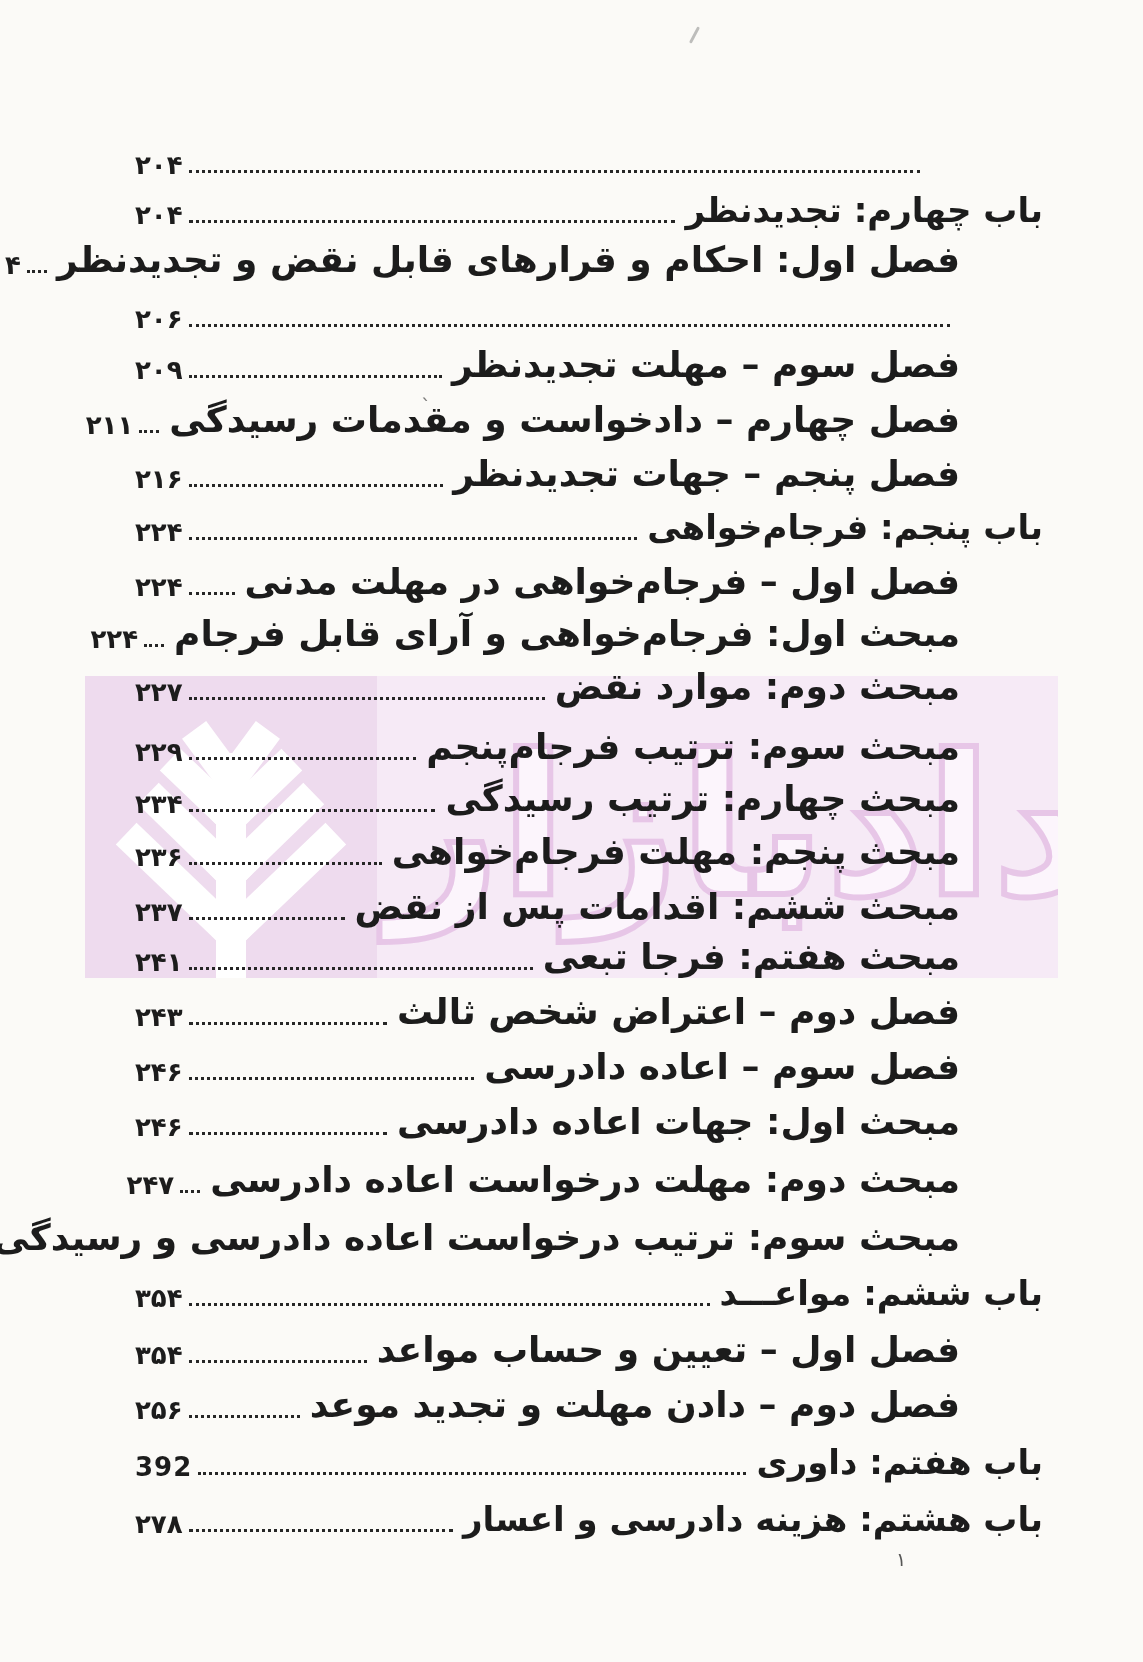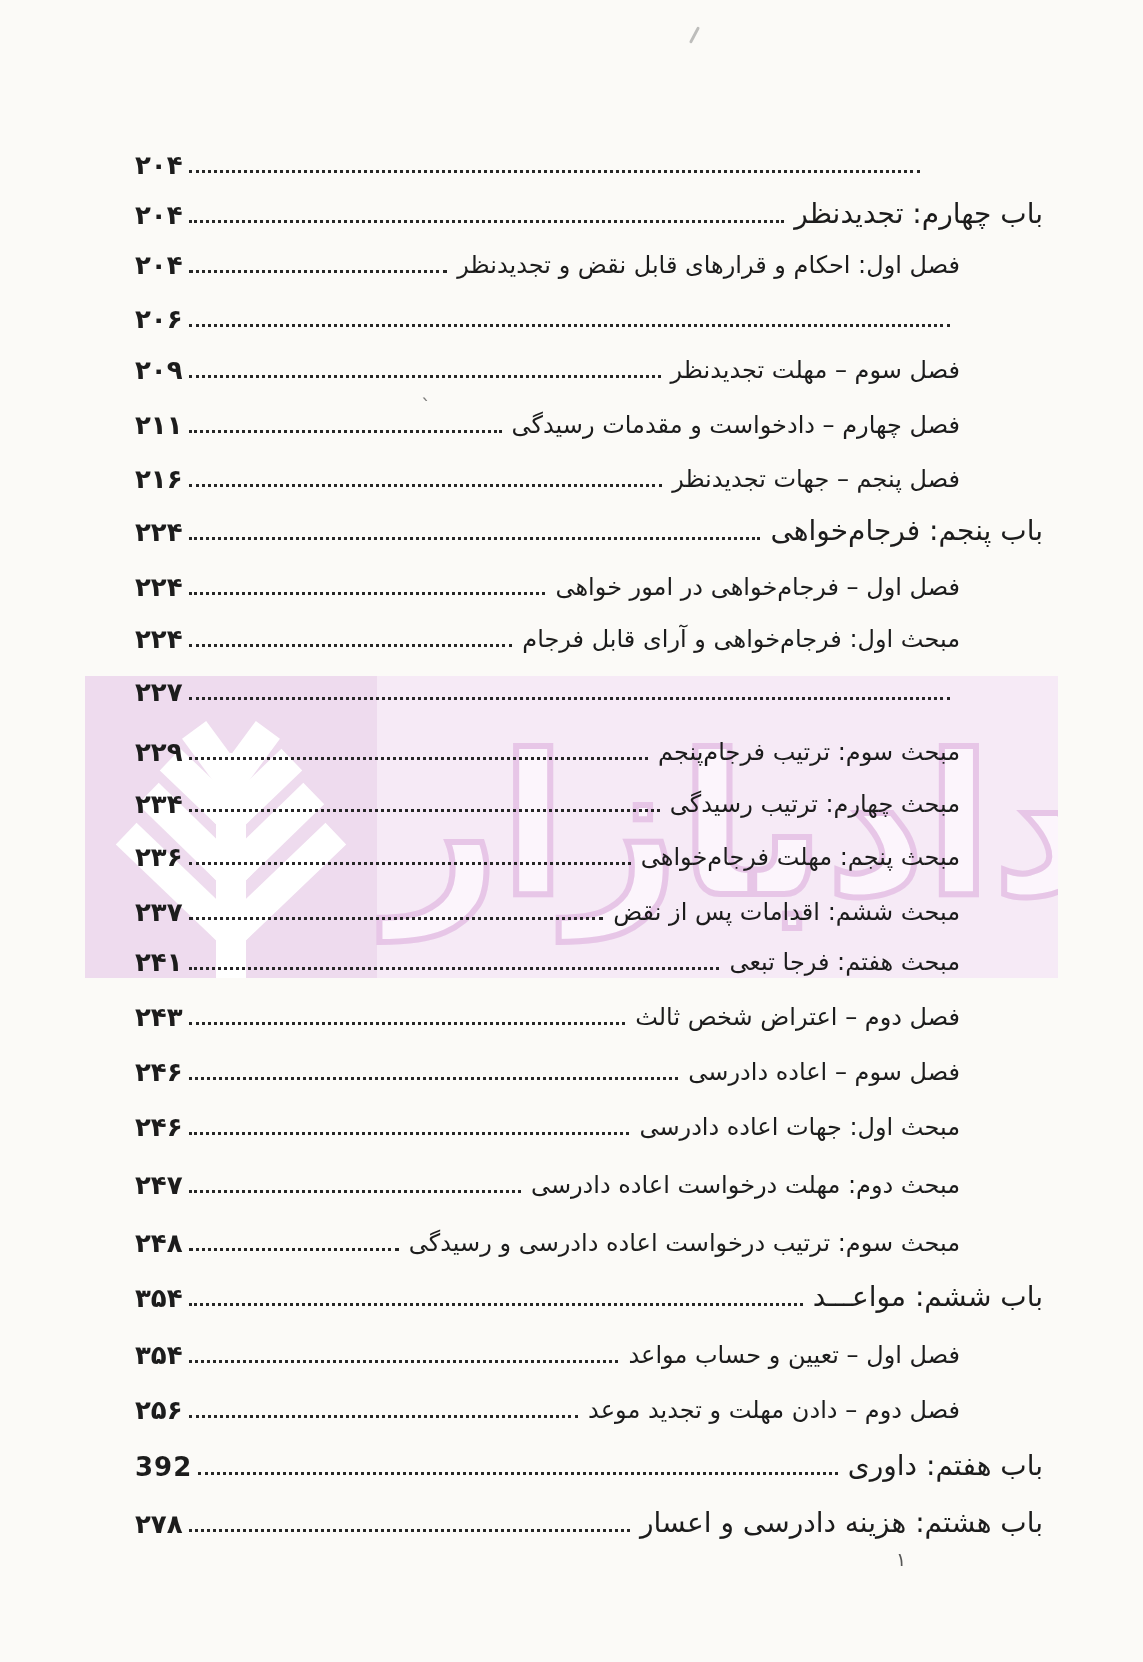--- a/index.html
+++ b/index.html
@@ -14,23 +14,23 @@
   .watermark{position:absolute;left:85px;top:676px;width:973px;height:302px;z-index:1;}
   
   .toc{position:absolute;left:135px;width:908px;top:0;z-index:2;direction:rtl;}
   .row{
     position:absolute;left:0;right:0;height:40px;
     display:flex;direction:rtl;align-items:flex-end;
     color:#1c1c1c;
   }
   .title{
     white-space:nowrap;line-height:1.15;
-    font-size:24px;font-weight:400;letter-spacing:0;
-  }
-  .row.level-bab .title{font-size:28px;font-weight:400;}
+    font-size:36px;font-weight:700;letter-spacing:0;
+  }
+  .row.level-bab .title{font-size:34px;font-weight:700;}
   .leader{
     flex:1 1 auto;
     border-bottom:3.5px dotted #262626;
     margin:0 10px 7px 6px;
     min-width:20px;
   }
   .pagenum{
     font-size:26px;font-weight:700;line-height:1;
     padding-bottom:2px;letter-spacing:1px;
   }
@@ -95,30 +95,31 @@
         <span class="title">فصل پنجم – جهات تجدیدنظر</span>
         <div class="leader"></div>
         <span class="pagenum">۲۱۶</span>
       </div>
       <div class="row level-bab" style="top: 507px; padding-right: 0px;">
         <span class="title">باب پنجم: فرجام‌خواهی</span>
         <div class="leader"></div>
         <span class="pagenum">۲۲۴</span>
       </div>
       <div class="row level-fasl" style="top: 562px; padding-right: 83px;">
-        <span class="title">فصل اول – فرجام‌خواهی در امور خواهی</span>
+        <span class="title">فصل اول – فرجام‌خواهی در مهلت مدنی</span>
         <div class="leader"></div>
         <span class="pagenum">۲۲۴</span>
       </div>
       <div class="row level-mabhas" style="top: 614px; padding-right: 83px;">
         <span class="title">مبحث اول: فرجام‌خواهی و آرای قابل فرجام</span>
         <div class="leader"></div>
         <span class="pagenum">۲۲۴</span>
       </div>
       <div class="row level-mabhas" style="top: 667px; padding-right: 83px;">
+        <span class="title">مبحث دوم: موارد نقض</span>
         <div class="leader"></div>
         <span class="pagenum">۲۲۷</span>
       </div>
       <div class="row level-mabhas" style="top: 727px; padding-right: 83px;">
         <span class="title">مبحث سوم: ترتیب فرجام‌پنجم</span>
         <div class="leader"></div>
         <span class="pagenum">۲۲۹</span>
       </div>
       <div class="row level-mabhas" style="top: 779px; padding-right: 83px;">
         <span class="title">مبحث چهارم: ترتیب رسیدگی</span>

